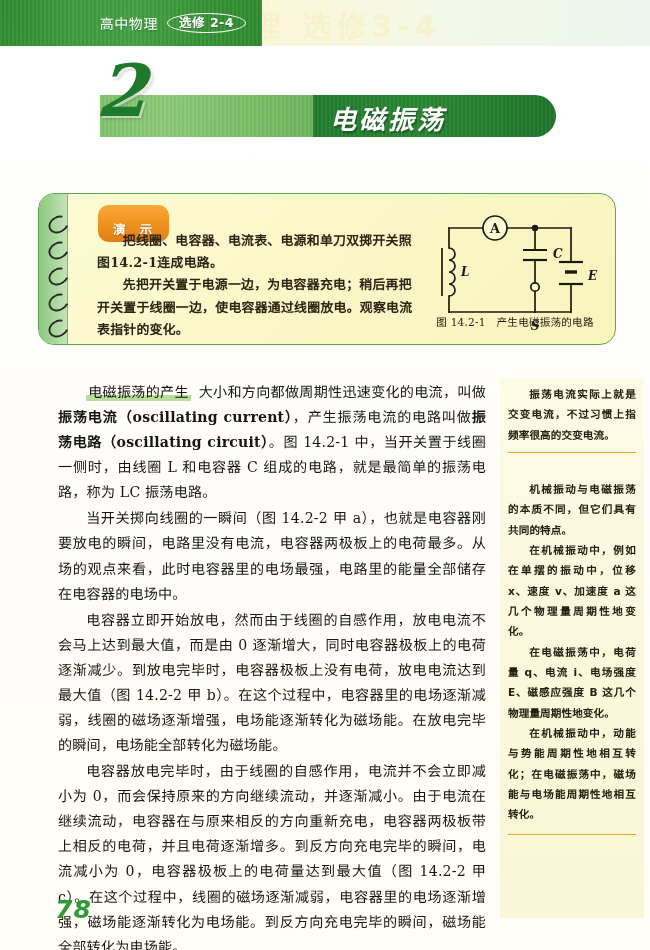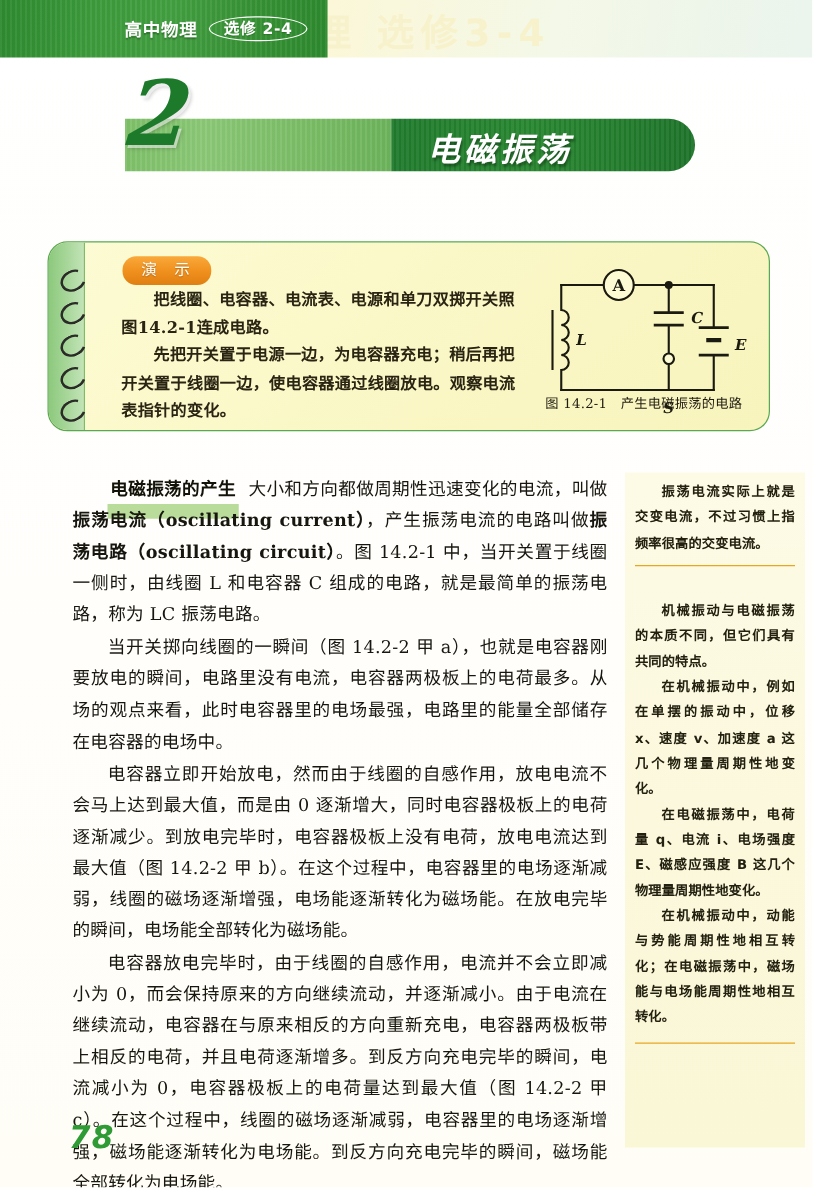--- a/index.html
+++ b/index.html
@@ -40,21 +40,21 @@
   .runhead-band::after{
     content:"";position:absolute;inset:0;
     background:repeating-linear-gradient(90deg,rgba(255,255,255,.05) 0 2px,rgba(0,0,0,.03) 2px 4px);
   }
   .runhead-inner{
     position:absolute;left:0;top:0;width:262px;height:46px;
     display:flex;align-items:center;justify-content:flex-end;
     padding-right:16px;box-sizing:border-box;gap:9px;z-index:2;
   }
   .runhead-title{
-    color:#ffffff;font-size:14px;font-weight:bold;letter-spacing:.6px;
+    color:#ffffff;font-size:14px;font-weight:normal;letter-spacing:.6px;
     text-shadow:0 1px 1px rgba(0,0,0,.25);
   }
   .runhead-vol{
     color:#ffffff;font-size:12.5px;font-weight:bold;letter-spacing:.5px;
     border:1.4px solid #ffffff;border-radius:50%/50%;
     padding:2px 11px 3px;line-height:1.1;
     text-shadow:0 1px 1px rgba(0,0,0,.22);
   }
 
   
@@ -80,21 +80,20 @@
     color:#1d7a2b;line-height:1;z-index:3;
     text-shadow:2px 2px 0 rgba(255,255,255,.55), 3px 3px 3px rgba(0,0,0,.18);
     transform:skewX(-6deg);
   }
   .banner-title{
     position:absolute;left:330px;top:99px;z-index:4;
     color:#ffffff;font-size:26px;font-weight:bold;
     letter-spacing:3px;font-style:italic;
     font-family:"DejaVu Sans",sans-serif;
     text-shadow:1px 2px 2px rgba(0,0,0,.35);
-    margin-left:12px;
   }
 
   
   .lead{
     position:absolute;left:62px;top:150px;width:530px;
     font-family:"DejaVu Serif","Liberation Serif",serif;
     font-size:14.3px;font-weight:bold;color:#1a1a14;
     letter-spacing:.3px;line-height:1.6;
   }
 
@@ -117,22 +116,22 @@
     border:2.2px solid #2b2b28;
     border-radius:50%;
     border-right-color:transparent;
     transform:rotate(-28deg);
     left:9px;
   }
   .demo-badge{
     position:absolute;left:59px;top:11px;
     background:linear-gradient(180deg,#f9a93a 0%,#ef8f1c 55%,#e07f12 100%);
     color:#ffffff;border-radius:11px;
-    font-size:12.5px;font-weight:normal;letter-spacing:5px;
-    padding:0 12px 4px 15px;
+    font-size:12.5px;font-weight:bold;letter-spacing:5px;
+    padding:14px 12px 4px 15px;
     font-family:"DejaVu Sans",sans-serif;
     text-shadow:0 1px 1px rgba(0,0,0,.25);
   }
   .demo-text{
     position:absolute;left:58px;top:36px;width:318px;
     font-family:"DejaVu Serif","Liberation Serif",serif;
     font-size:12.9px;font-weight:bold;color:#2a2413;
     line-height:1.72;letter-spacing:.25px;
   }
   .demo-text p{margin:0;text-indent:2em;}
@@ -149,23 +148,23 @@
 
   
   .body{
     position:absolute;left:58px;top:380px;width:428px;
     font-family:"DejaVu Serif","Liberation Serif",serif;
     font-size:14.1px;color:#17170f;
     line-height:1.78;letter-spacing:.2px;text-align:justify;
   }
   .body p{margin:0 0 1px 0;text-indent:2em;}
   .sec-head{
-    font-weight:bold;color:#121208;
+    font-weight:normal;color:#121208;
     background:linear-gradient(180deg,rgba(255,255,255,0) 62%,#b9dc9a 62%,#b9dc9a 100%);
-    padding:0 2px 15px 2px;margin-right:8px;
+    padding:0 2px 1px 2px;margin-right:8px;
   }
   .kw{font-weight:bold;}
   .en{font-family:"DejaVu Serif","Liberation Serif",serif;font-weight:bold;}
 
   
   .notes{
     position:absolute;left:500px;top:378px;width:144px;height:540px;
     background:linear-gradient(180deg,#fdfbe6 0%,#fbf8dd 50%,#faf7d6 100%);
     padding:6px 8px 0 8px;box-sizing:border-box;
   }

